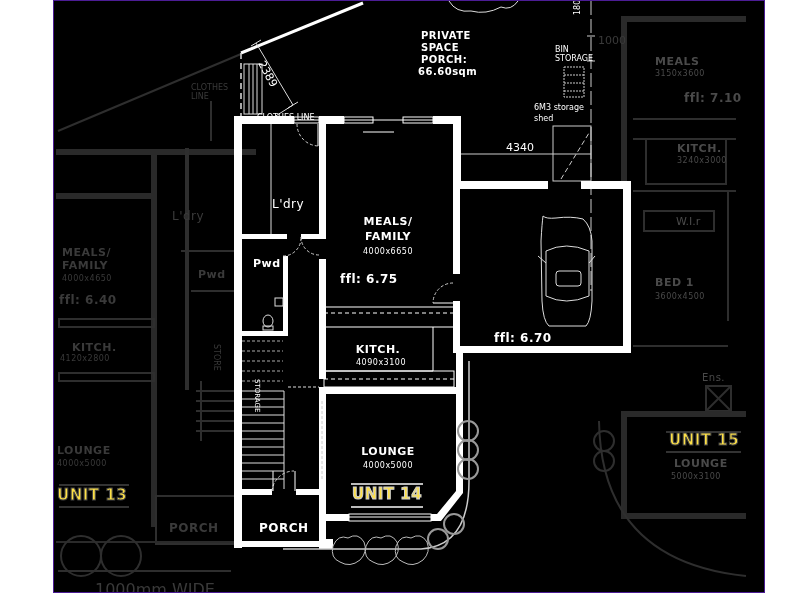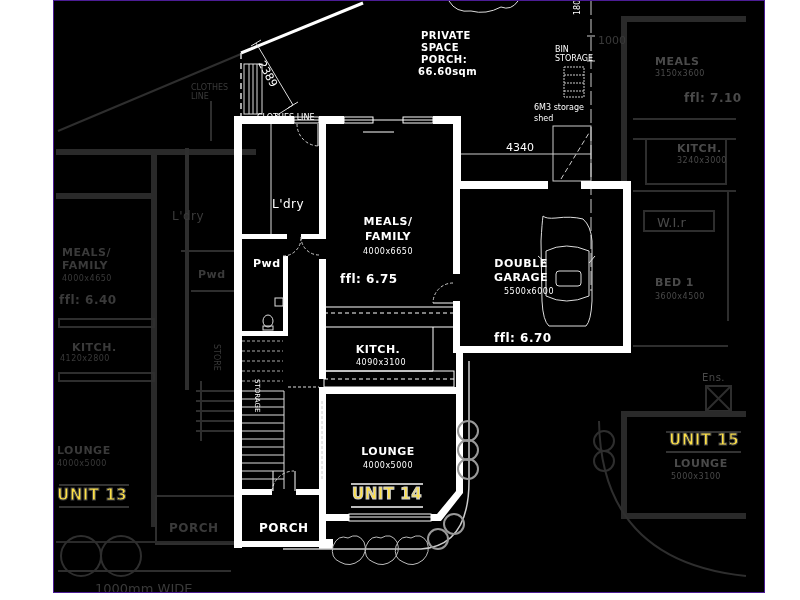--- a/index.html
+++ b/index.html
@@ -285,25 +285,20 @@
     <div>FAMILY</div>
     <div class="dim">4000x6650</div>
   </div>
   <div class="lbl ffl" style="left:286px;top:272px;">ffl:  6.75</div>
 
   <div class="lbl c room" style="left:324px;top:342px;line-height:13px;">
     <div>KITCH.</div>
     <div class="dim" style="margin-left:6px;">4090x3100</div>
   </div>
 
-  <div class="lbl c room" style="left:467px;top:256px;line-height:14px;">
-    <div>DOUBLE</div>
-    <div>GARAGE</div>
-    <div class="dim" style="margin-left:16px;">5500x6000</div>
-  </div>
   <div class="lbl ffl" style="left:440px;top:331px;">ffl:  6.70</div>
 
   <div class="lbl c room" style="left:334px;top:444px;line-height:14px;">
     <div>LOUNGE</div>
     <div class="dim">4000x5000</div>
   </div>
   <div class="lbl unit" style="left:298px;top:486px;">UNIT 14</div>
 
   <div class="lbl room" style="left:205px;top:521px;font-size:12px;">PORCH</div>
 
@@ -319,32 +314,32 @@
     <div>KITCH.</div>
     <div class="dim" style="margin-left:-12px;">4120x2800</div>
   </div>
   <div class="lbl dim ghost" style="left:166px;left:166px;top:343px;transform:rotate(90deg);transform-origin:left top;">STORE</div>
   <div class="lbl room ghost" style="left:3px;top:443px;line-height:13px;">
     <div>LOUNGE</div>
     <div class="dim">4000x5000</div>
   </div>
   <div class="lbl unit ghost" style="left:3px;top:487px;">UNIT 13</div>
   <div class="lbl room ghost" style="left:115px;top:521px;font-size:12px;">PORCH</div>
-  <div class="lbl ghost dimtext" style="left:41px;top:581px;font-size:13px;">1000mm  WIDE</div>
+  <div class="lbl ghost dimtext" style="left:41px;top:581px;font-size:16px;">1000mm  WIDE</div>
 
   <div class="lbl room ghost2" style="left:601px;top:55px;line-height:12px;">
     <div>MEALS</div>
     <div class="dim">3150x3600</div>
   </div>
   <div class="lbl ffl ghost2" style="left:630px;top:91px;">ffl:  7.10</div>
   <div class="lbl room ghost2" style="left:623px;top:142px;line-height:12px;">
     <div>KITCH.</div>
     <div class="dim">3240x3000</div>
   </div>
-  <div class="lbl dim ghost2" style="left:603px;top:215px;font-size:13px;">W.I.r</div>
+  <div class="lbl dim ghost2" style="left:622px;top:215px;font-size:11px;">W.I.r</div>
   <div class="lbl room ghost2" style="left:601px;top:275px;line-height:14px;">
     <div>BED  1</div>
     <div class="dim">3600x4500</div>
   </div>
   <div class="lbl room ghost2 thin" style="left:648px;top:372px;font-size:10px;">Ens.</div>
   <div class="lbl unit ghost" style="left:615px;top:432px;">UNIT 15</div>
   <div class="lbl room ghost2" style="left:620px;top:456px;line-height:13px;">
     <div>LOUNGE</div>
     <div class="dim" style="margin-left:-3px;">5000x3100</div>
   </div>

